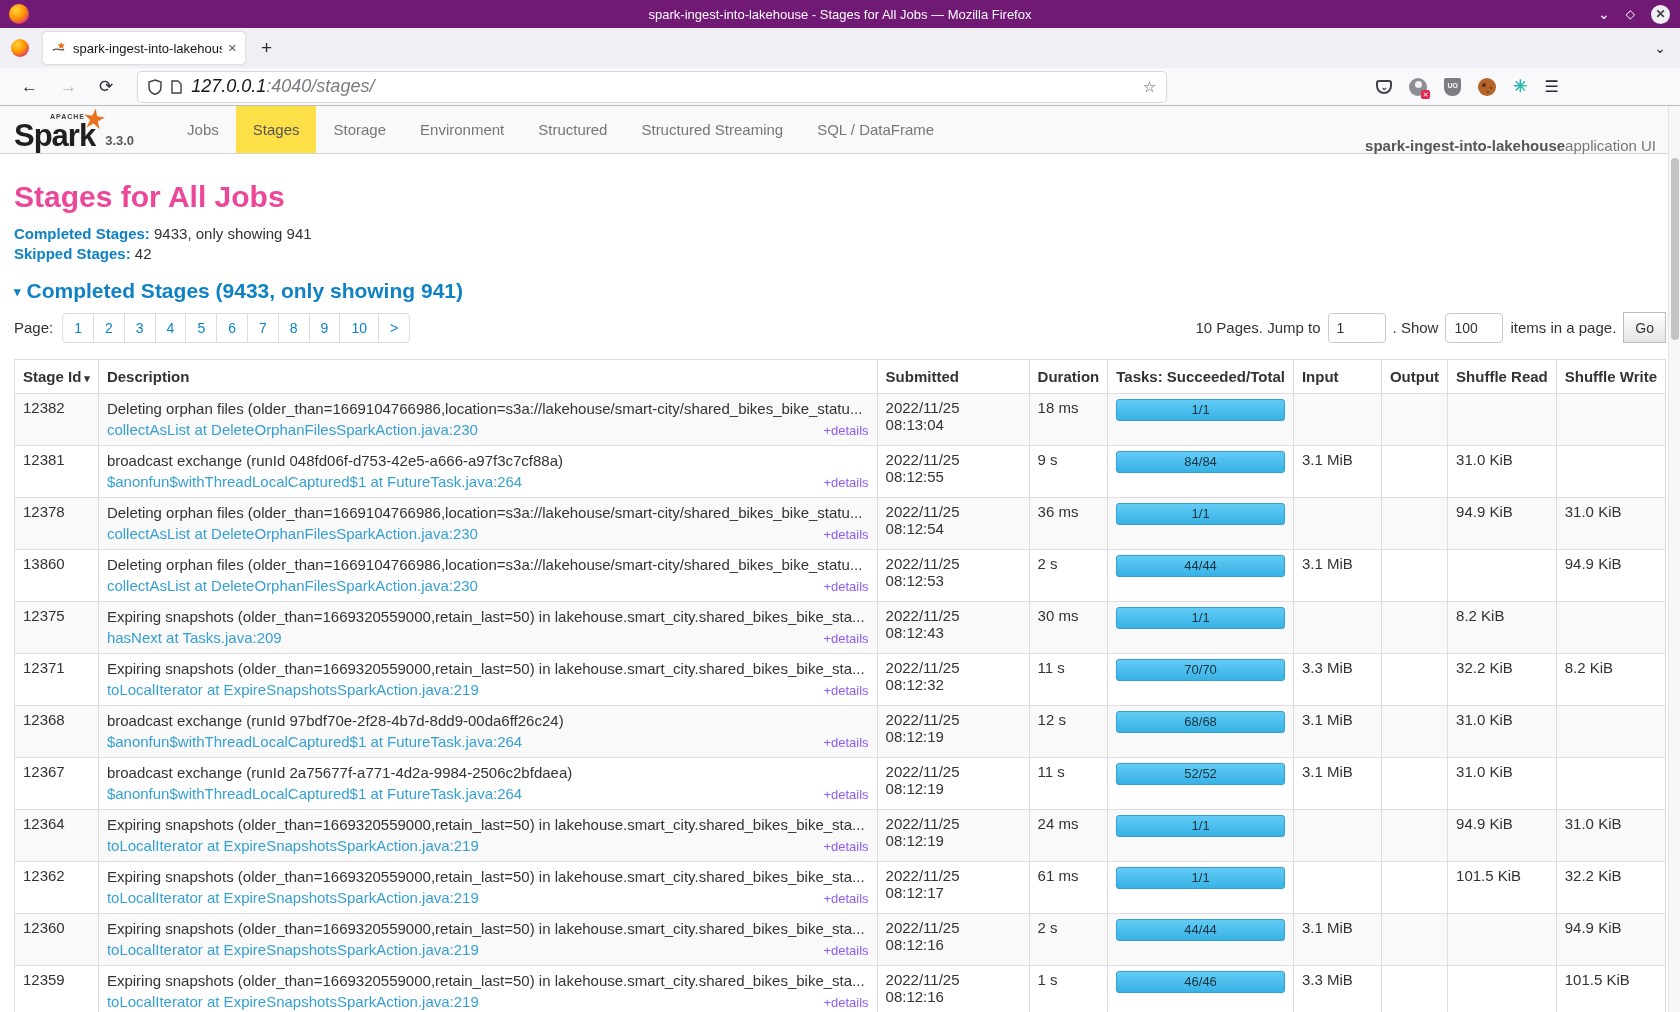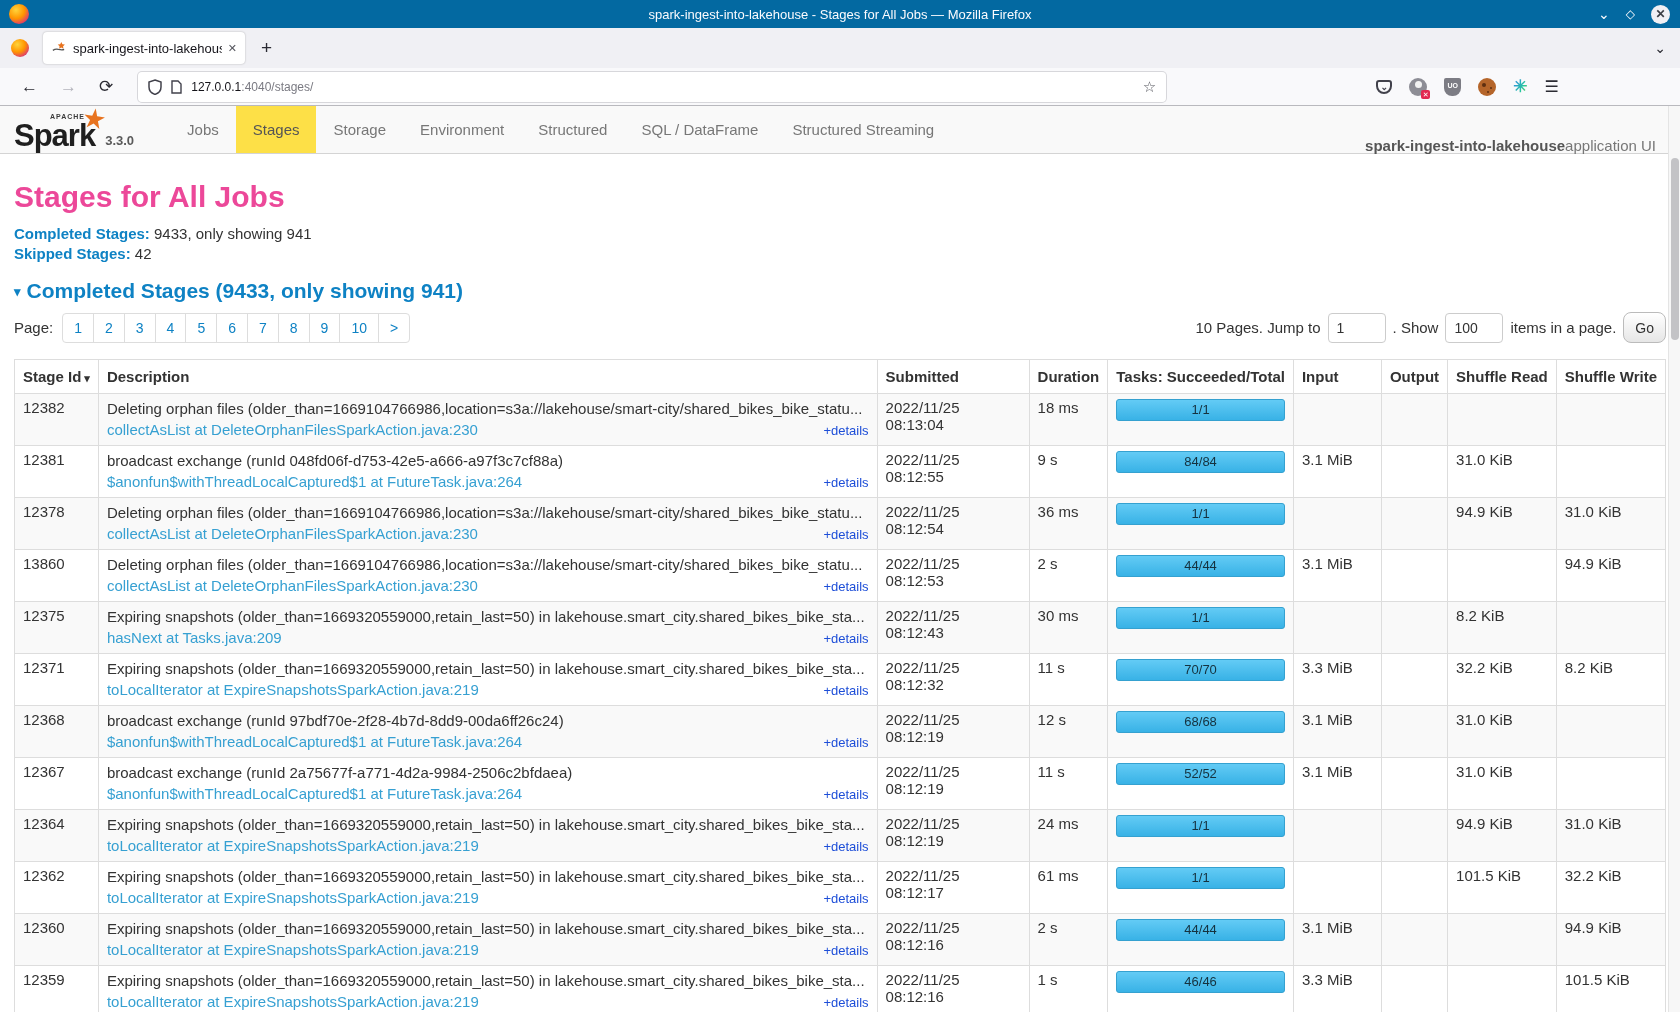--- a/index.html
+++ b/index.html
@@ -1,20 +1,20 @@
 <!DOCTYPE html>
 <html><head>
 <meta charset="utf-8">
 <style>
   * { box-sizing: border-box; margin: 0; padding: 0; }
   html,body { width:1680px; height:1012px; overflow:hidden; background:#fff;
     font-family:"Liberation Sans", sans-serif; }
 
   
-  .titlebar { height:28px; background:#0369a1; display:flex; align-items:center;
+  .titlebar { height:28px; background:#701a75; display:flex; align-items:center;
     position:relative; color:#fbfbfe; }
   .ff-logo { width:20px; height:20px; border-radius:50%; margin-left:9px;
     background:radial-gradient(circle at 35% 30%, #ffd43b, #ff9500 45%, #e4495c 72%, #8f1777); }
   .win-title { position:absolute; left:0; right:0; text-align:center; font-size:13px; color:#fbfbfe; }
   .win-controls { position:absolute; right:10px; top:0; height:28px; display:flex; align-items:center; gap:16px; }
   .win-btn { font-size:14px; color:#fbfbfe; line-height:1; cursor:default; }
   .win-btn.max { font-size:12px; }
   .win-btn.close { width:19px; height:19px; background:#f0f0f4; color:#3a3d44; border-radius:50%;
     display:flex; align-items:center; justify-content:center; font-size:12px; font-weight:bold; }
 
@@ -29,21 +29,21 @@
   .alltabs-btn { position:absolute; right:14px; font-size:14px; color:#2b2b33; }
 
   .toolbar { height:38px; background:#f9f9fb; border-bottom:1px solid #b9b9be;
     display:flex; align-items:center; padding:0 10px; }
   .nav-arrow { font-size:17px; color:#2b2b33; margin:0 11px; }
   .nav-arrow.disabled { color:#b4b4bc; }
   .urlbox { margin-left:14px; width:1028px; height:30px; background:#fff; border-radius:4px;
     box-shadow:0 0 0 1px #d7d7db; display:flex; align-items:center; padding:0 10px; }
   .url-shield { margin-right:9px; display:flex; }
   .url-doc { margin-right:9px; display:flex; }
-  .url-text { font-size:12px; color:#15141a; }
+  .url-text { font-size:18px; color:#15141a;font-style:italic; }
   .url-text .dim { color:#7a7a82; }
   .url-spacer { flex:1; }
   .url-star { font-size:15px; color:#55565e; }
   .tb-icons { display:flex; align-items:center; gap:17px; margin-left:210px; }
   .pocket-ic { width:16px; height:14px; border:2px solid #41414b; border-radius:3px 3px 8px 8px;
     display:flex; align-items:center; justify-content:center; font-size:9px; color:#41414b; font-weight:bold; }
   .acct-ic { position:relative; width:18px; height:18px; border-radius:50%; background:#8d8d95; }
   .acct-ic::before { content:""; position:absolute; left:5.5px; top:3px; width:7px; height:7px; border-radius:50%; background:#f2f2f2; }
   .acct-ic::after { content:"✕"; position:absolute; right:-3px; bottom:-3px; width:9px; height:9px;
     background:#e22850; color:#fff; font-size:7px; line-height:9px; text-align:center; border-radius:2px; }
@@ -80,33 +80,33 @@
   .pager-row { margin-top:9px; display:flex; align-items:center; justify-content:space-between; }
   .pager-left { display:flex; align-items:center; }
   .pager-label { font-size:15px; color:#333; margin-right:9px; }
   .page-group { display:inline-flex; border:1px solid #ddd; border-radius:4px; overflow:hidden; background:#fff; }
   .page-btn { padding:6px 11px; font-size:14px; color:#0e82c4; border-left:1px solid #ddd; cursor:pointer; }
   .page-btn:first-child { border-left:none; }
   .pager-right { display:flex; align-items:center; font-size:15px; color:#333; gap:7px; }
   .pager-input { width:58px; height:30px; border:1px solid #ccc; border-radius:4px; padding:0 8px; font-size:14px;
     font-family:"Liberation Sans",sans-serif; color:#333; }
   .go-btn { height:31px; padding:0 11px; font-size:14px; color:#333; background:linear-gradient(#fff,#e6e6e6);
-    border:1px solid #bbb; border-radius:8px; cursor:pointer; font-family:"Liberation Sans",sans-serif; }
+    border:1px solid #bbb; border-radius:0; cursor:pointer; font-family:"Liberation Sans",sans-serif; }
 
   
   table.stages { margin-top:16px; width:100%; border-collapse:collapse; font-size:15px; color:#333; }
   .stages th, .stages td { border:1px solid #ddd; text-align:left; vertical-align:top; }
   .stages th { padding:8px; font-weight:bold; background:#fff; white-space:nowrap; }
   .stages td { padding:5px 8px; }
   .stages tbody tr:nth-child(odd) { background:#f9f9f9; }
   .sort-arrow { font-size:11px; margin-left:3px; }
   .desc-line { line-height:19px; white-space:nowrap; overflow:hidden; }
   .desc-sub { margin-top:2px; display:flex; justify-content:space-between; align-items:baseline; line-height:19px; }
   .desc-link { color:#36a0d2; text-decoration:none; }
-  .details-toggle { color:#1d4ed8; font-size:13px; cursor:pointer; }
+  .details-toggle { color:#8b5cf6; font-size:13px; cursor:pointer; }
   .c-id { width:82px; } .c-sub { width:152px; } .c-dur { width:76px; } .c-tasks { width:184px; }
   .c-in { width:88px; } .c-out { width:62px; } .c-sr { width:104px; } .c-sw { width:106px; }
   .progress-bar { height:22px; border:1px solid #35a1d0; border-radius:3px; text-align:center;
     line-height:20px; font-size:13px; color:#15323f; background:linear-gradient(#63cbf5,#38b2e6); }
 
   
   .scrollbar { position:absolute; right:0; top:106px; width:12px; height:906px;
     background:#f7f7f7; border-left:1px solid #e4e4e4; }
   .scroll-thumb { position:absolute; left:2px; top:52px; width:8px; height:182px; background:#c3c3c6; border-radius:5px; }
 </style>
@@ -172,22 +172,22 @@
     <span class="spark-word">Spark</span>
     <span class="spark-star">★</span>
     <span class="spark-ver">3.3.0</span>
   </div>
   <div class="nav-items">
       <div class="nav-item">Jobs</div>
       <div class="nav-item active">Stages</div>
       <div class="nav-item">Storage</div>
       <div class="nav-item">Environment</div>
       <div class="nav-item">Structured</div>
+      <div class="nav-item">Structured Streaming</div>
       <div class="nav-item">SQL / DataFrame</div>
-      <div class="nav-item">Structured Streaming</div>
     </div>
   <div class="app-id">
     <b>spark-ingest-into-lakehouse</b>
       <span> application UI</span>
   </div>
 </div>
 
 <div class="content">
   <h1 class="page-title">Stages for All Jobs</h1>
 

